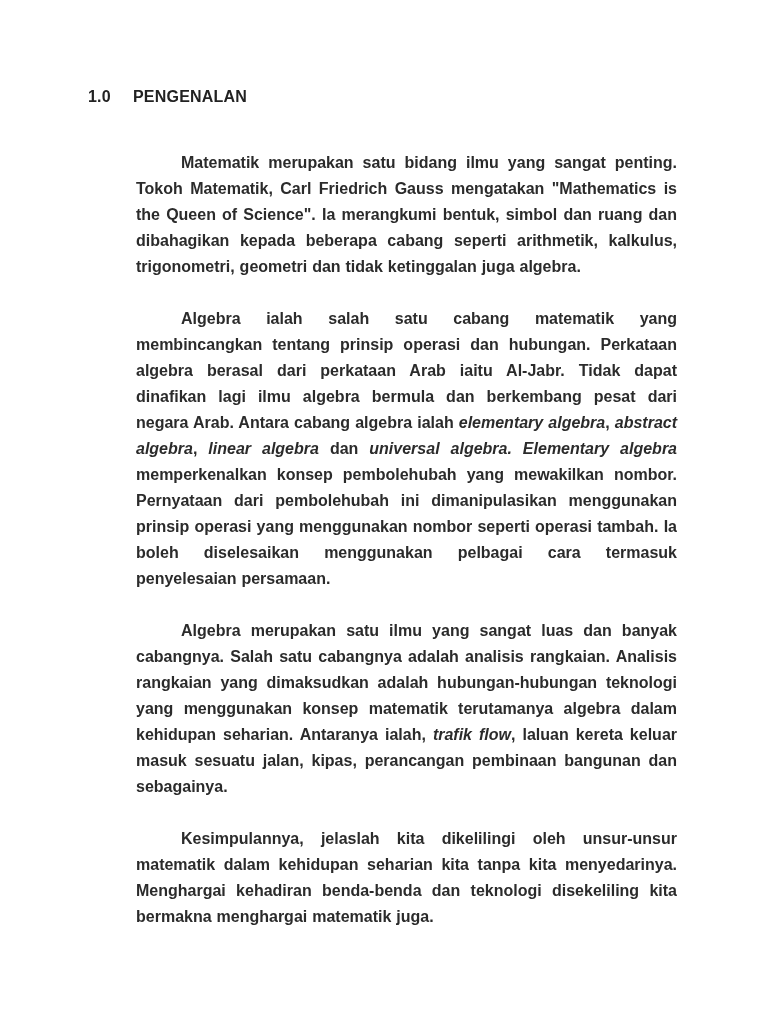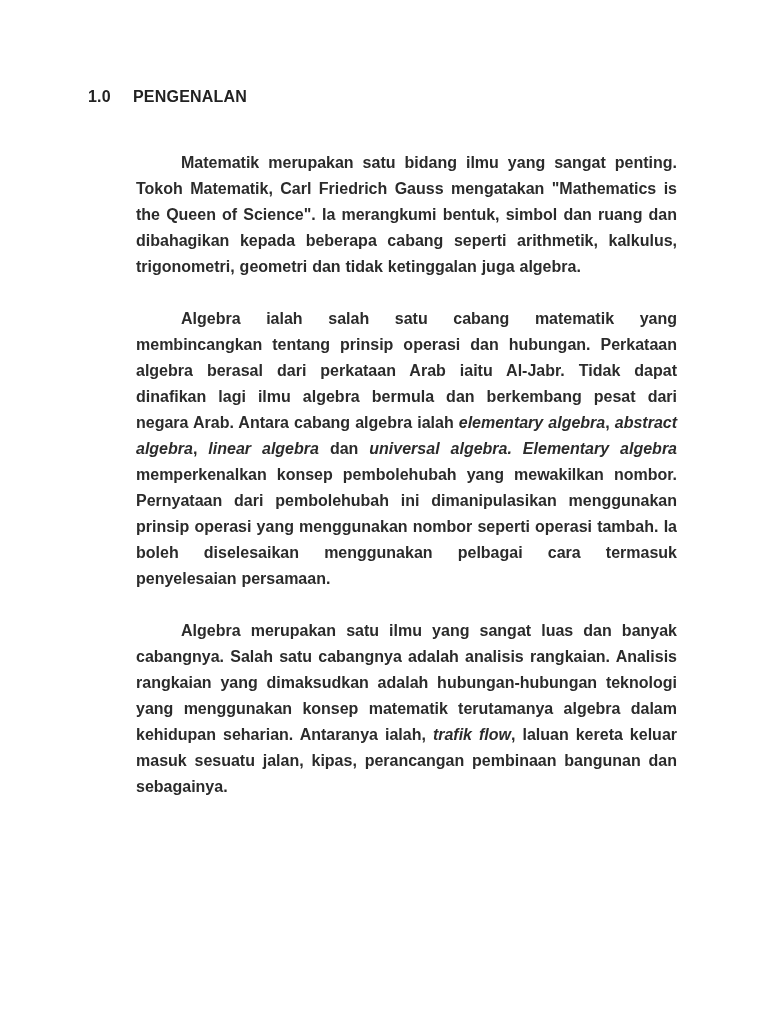--- a/index.html
+++ b/index.html
@@ -57,14 +57,15 @@
 <body>
 
 <div class="page">
   <div class="heading">
     <span class="h-num">1.0</span><span class="h-title">PENGENALAN</span>
   </div>
   <div class="content">
     <p class="para"><span>Matematik merupakan satu bidang ilmu yang sangat penting. Tokoh Matematik, Carl Friedrich Gauss mengatakan "Mathematics is the Queen of Science". Ia merangkumi bentuk, simbol dan ruang dan dibahagikan kepada beberapa cabang seperti arithmetik, kalkulus, trigonometri, geometri dan tidak ketinggalan juga algebra.</span></p>
     <p class="para"><span>Algebra ialah salah satu cabang matematik yang membincangkan tentang prinsip operasi dan hubungan. Perkataan algebra berasal dari  perkataan Arab iaitu Al-Jabr. Tidak dapat dinafikan lagi ilmu algebra bermula dan berkembang pesat dari negara Arab.  Antara cabang algebra ialah </span><span class="italic">elementary algebra</span><span>, </span><span class="italic">abstract algebra</span><span>, </span><span class="italic">linear algebra</span><span> dan </span><span class="italic">universal algebra. Elementary algebra</span><span> memperkenalkan konsep pembolehubah yang mewakilkan nombor. Pernyataan dari pembolehubah ini dimanipulasikan menggunakan prinsip operasi yang menggunakan nombor seperti operasi tambah. Ia boleh diselesaikan menggunakan pelbagai cara termasuk penyelesaian persamaan.</span></p>
     <p class="para"><span>Algebra merupakan satu ilmu yang sangat luas dan banyak cabangnya. Salah satu cabangnya adalah analisis rangkaian. Analisis rangkaian yang dimaksudkan adalah hubungan-hubungan teknologi yang menggunakan konsep matematik terutamanya algebra dalam kehidupan seharian. Antaranya ialah, </span><span class="italic">trafik flow</span><span>, laluan kereta keluar masuk sesuatu jalan, kipas, perancangan pembinaan bangunan dan sebagainya.</span></p>
+    <p class="para"><span>Kesimpulannya, jelaslah kita dikelilingi oleh unsur-unsur matematik dalam kehidupan seharian kita tanpa kita menyedarinya. Menghargai kehadiran benda-benda dan teknologi disekeliling kita bermakna menghargai matematik juga.</span></p>
   </div>
 </div>
 
 </body></html>

